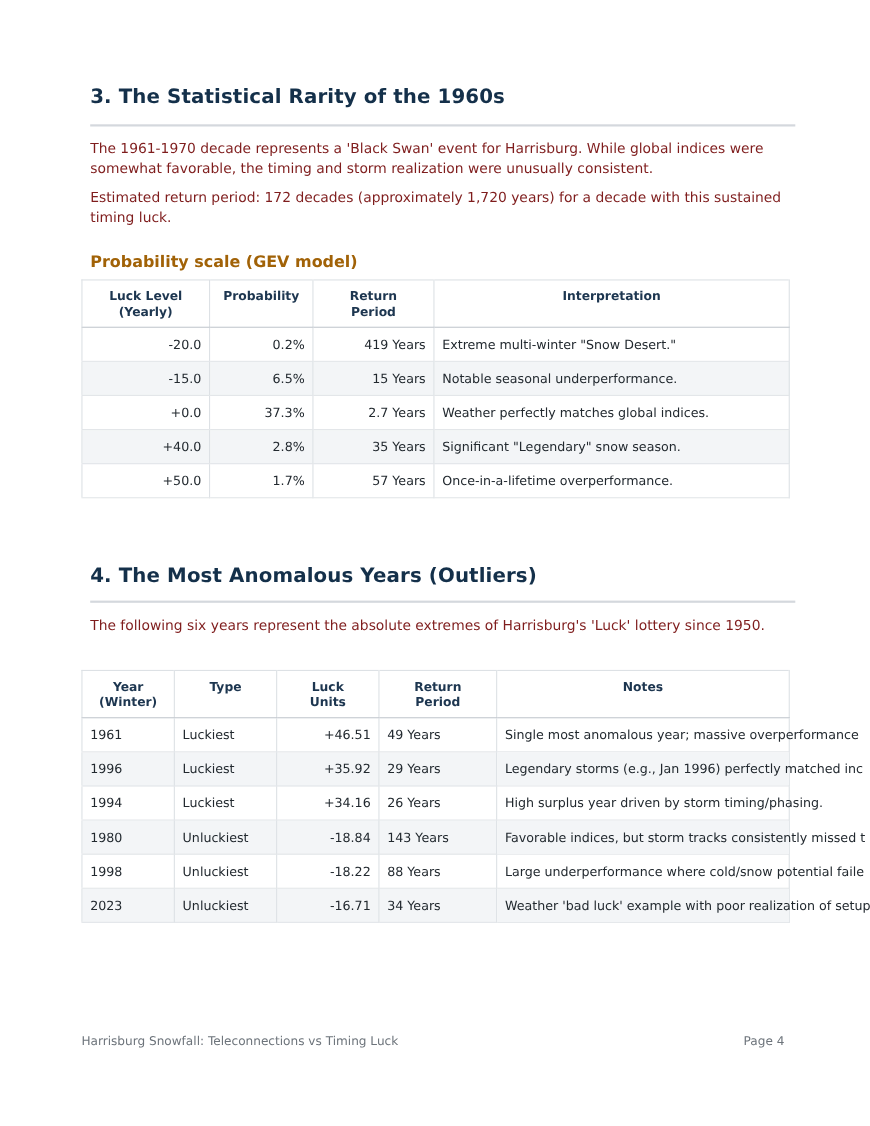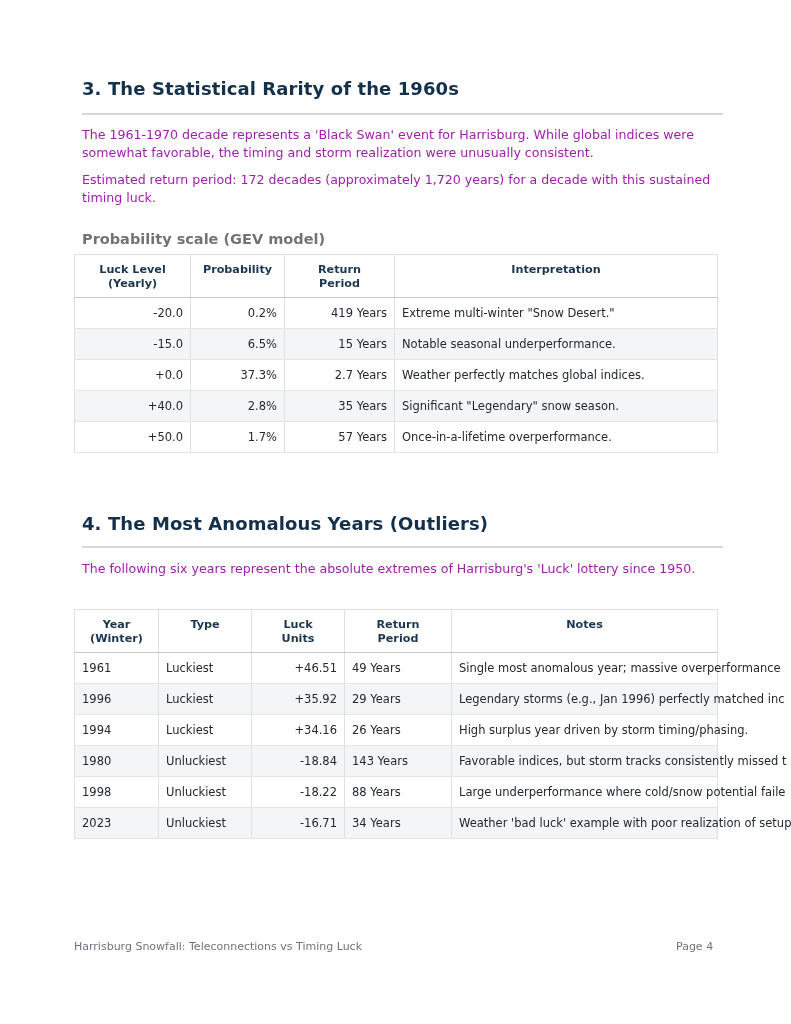--- a/index.html
+++ b/index.html
@@ -9,25 +9,25 @@
     }
     .page { position: absolute; left: 0; top: 0; width: 791px; height: 1020px; }
     h2 {
       position: absolute; left: 82px; margin: 0;
       font-size: 18px; font-weight: bold; color: #14304a;
       letter-spacing: 0.1px;
     }
     .rule { position: absolute; left: 82px; width: 641px; height: 2px; background: #d4d8dd; }
     p.body {
       position: absolute; left: 82px; margin: 0; width: 640px;
-      font-size: 12.6px; line-height: 18px; color: #a21caf;
+      font-size: 12.6px; line-height: 18px; color: #7f1d1d;
     }
     h3 {
       position: absolute; left: 82px; margin: 0;
-      font-size: 14.5px; font-weight: bold; color: #737373;
+      font-size: 14.5px; font-weight: bold; color: #a16207;
     }
     table {
       position: absolute; border-collapse: collapse; table-layout: fixed;
       font-size: 11.5px; color: #22292f;
     }
     table th {
       font-weight: bold; color: #1d3650; font-size: 11.2px; line-height: 14px;
       vertical-align: top; text-align: center; padding: 8px 6px 6px 6px;
       border-right: 1px solid #dde1e5; border-bottom: 1.5px solid #c4c9cf;
       background: #ffffff;

